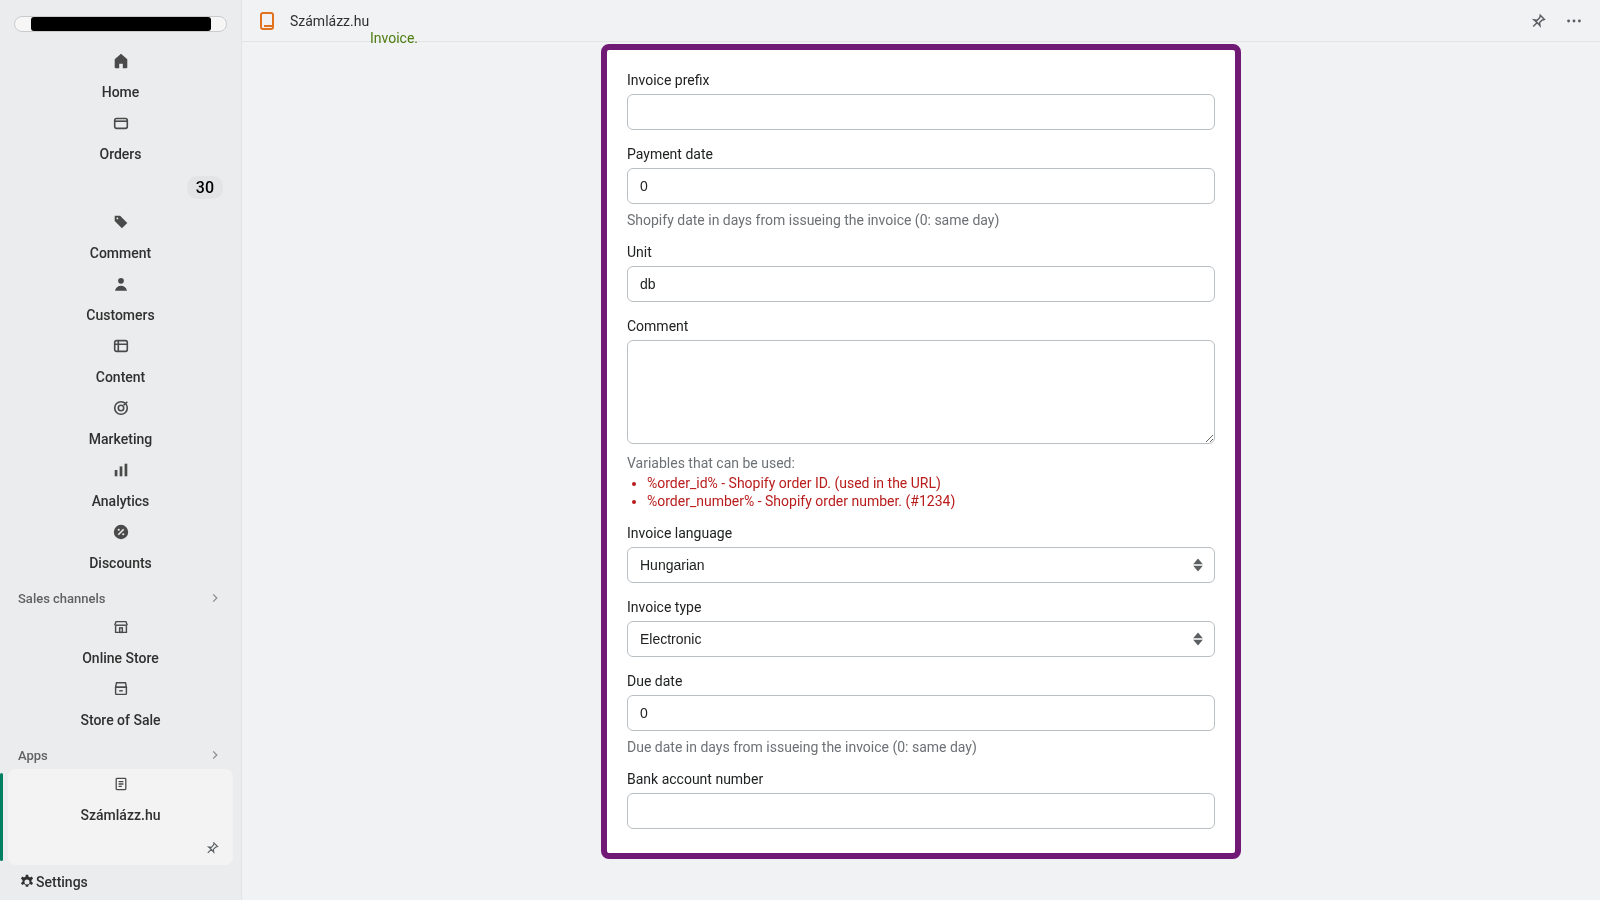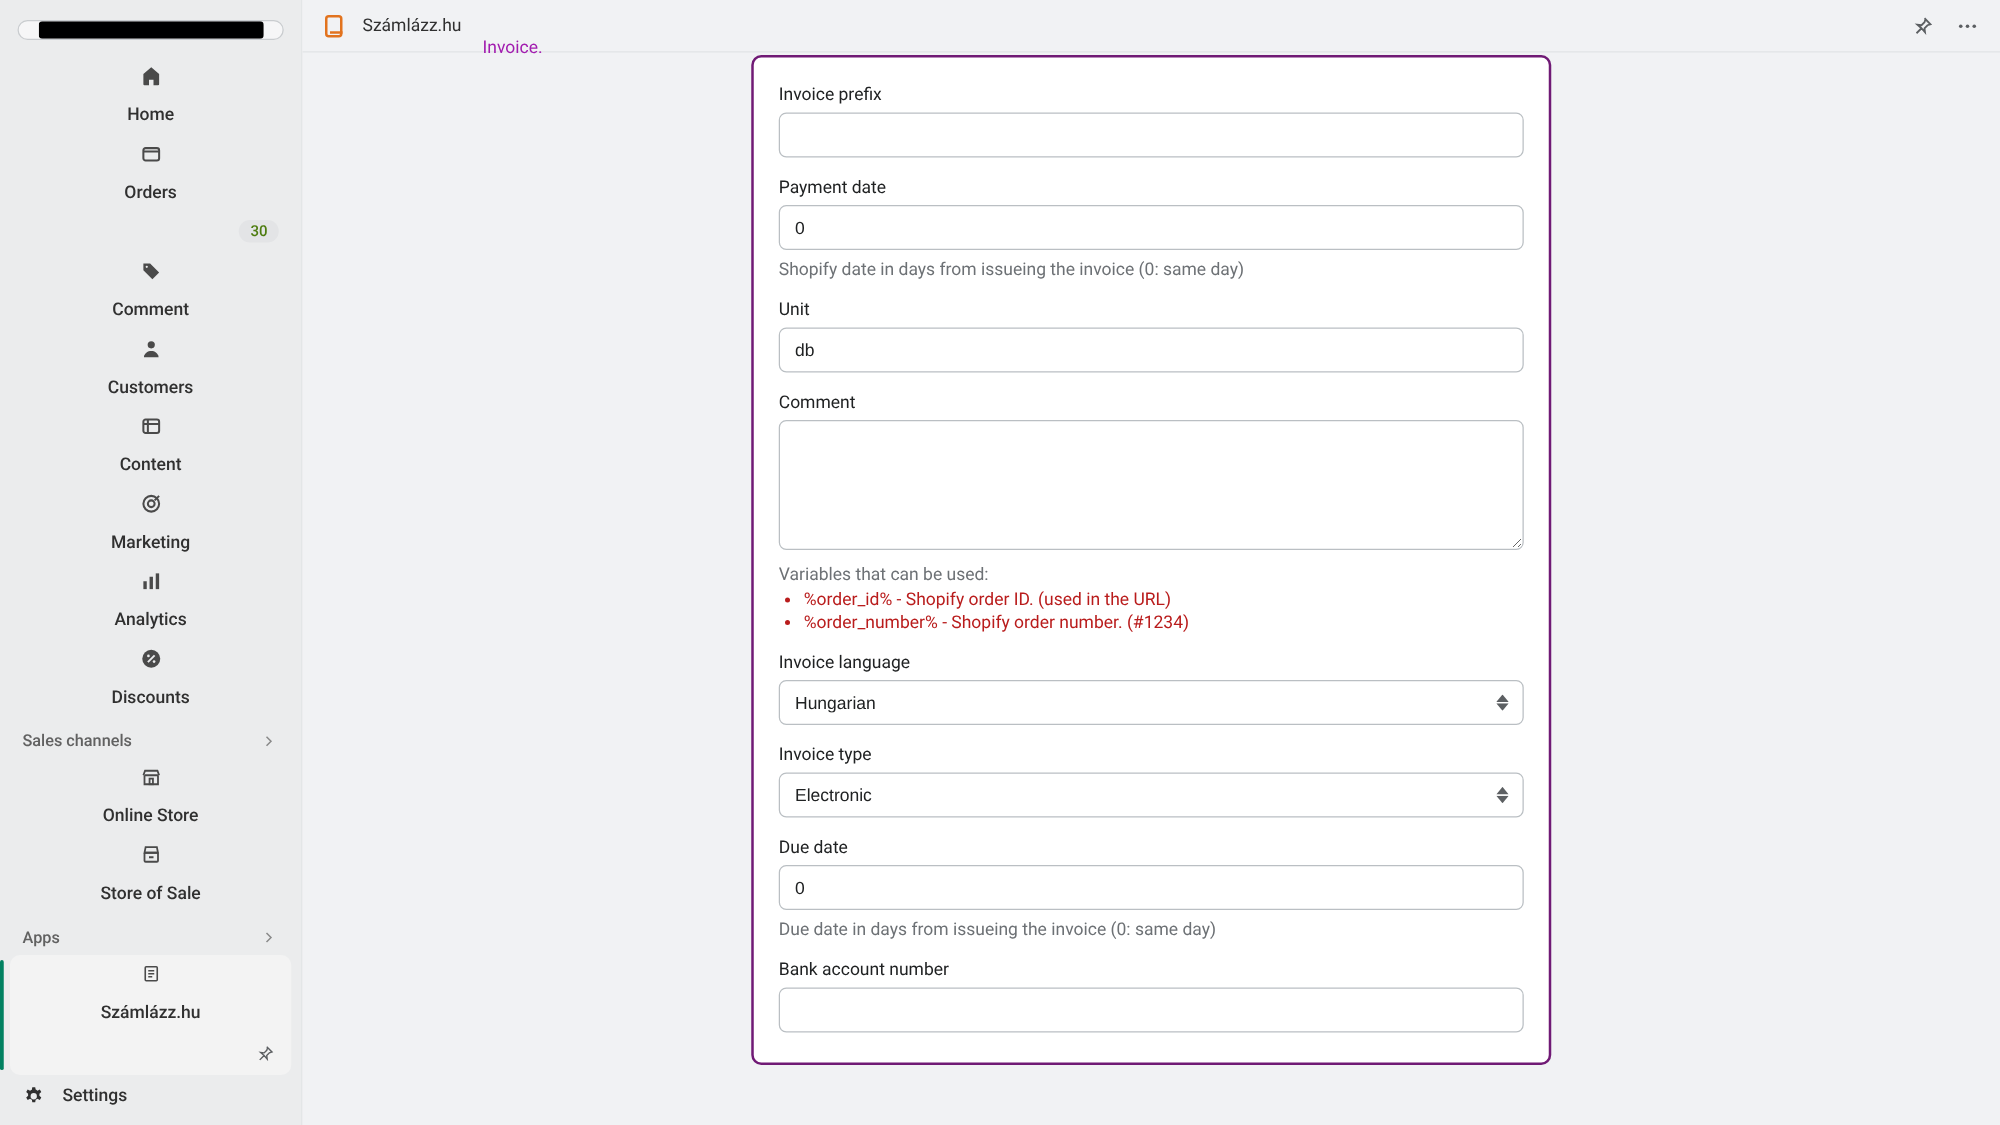--- a/index.html
+++ b/index.html
@@ -62,22 +62,22 @@
     flex-direction: column;
   }
   .nav-item .ico, .app-item .ico, .section-header .ico {
     width: 18px; height: 18px;
     display: inline-flex; align-items: center; justify-content: center;
     color: #4a4a4a;
   }
   .nav-item .badge {
     margin-left: auto;
     background: #e3e4e6;
-    color: #4d7c0f;
-    font-size: 12px;
+    color: #000000;
+    font-size: 16px;
     font-weight: 500;
     padding: 2px 9px;
     border-radius: 10px;
   }
 
   .section-header {
     display: flex; align-items: center; justify-content: space-between;
     padding: 14px 10px 6px 10px;
     color: #616161;
     font-size: 13px;
@@ -104,21 +104,21 @@
     margin-left: auto;
     width: 22px; height: 22px;
     display: inline-flex; align-items: center; justify-content: center;
     color: #5c5f62;
     border-radius: 4px;
   }
 
   .sidebar-spacer { flex: 1; }
 
   .settings-row {
-    display: flex; align-items: center; gap: 14px;
+    display: flex; align-items: center; 
     padding: 8px 10px;
     font-weight: 500;
     color: #303030;
     cursor: pointer;
   }
 
   .info-banner {
     margin: 14px 0 0 0;
     border: 1px solid #a7e8f2;
     background: #eafbfd;
@@ -166,21 +166,21 @@
   }
 
   .content-scroll {
     overflow: auto;
     flex: 1;
     padding: 0 0 40px 0;
   }
 
   .page-card {
     background: #ffffff;
-    border: 2px solid #701a75;
+    border: 6px solid #701a75;
     border-radius: 8px;
     max-width: 640px;
     margin: 0 auto;
     margin-top: -6px; 
     padding: 6px 20px 24px 20px;
   }
 
   .left-hint {
     position: absolute;
     left: 370px;
@@ -423,21 +423,21 @@
         <span class="icon-btn">
           <svg width="18" height="18" viewBox="0 0 20 20" fill="currentColor">
               <circle cx="4" cy="10" r="1.6"></circle>
               <circle cx="10" cy="10" r="1.6"></circle>
               <circle cx="16" cy="10" r="1.6"></circle>
             </svg>
         </span>
       </div>
     </div>
 
-    <div class="left-hint" style="position:absolute; left:144px; top:30px; color:#a21caf;">Invoice.</div>
+    <div class="left-hint" style="position:absolute; left:128px; top:30px; color:#4d7c0f;">Invoice.</div>
 
     <div class="content-scroll">
       <div style="height:8px"></div>
 
       <div class="page-card">
 
         <div class="form-group">
           <label class="form-label">Invoice prefix</label>
           <input class="text-input" type="text" value="" style="">
         </div>

